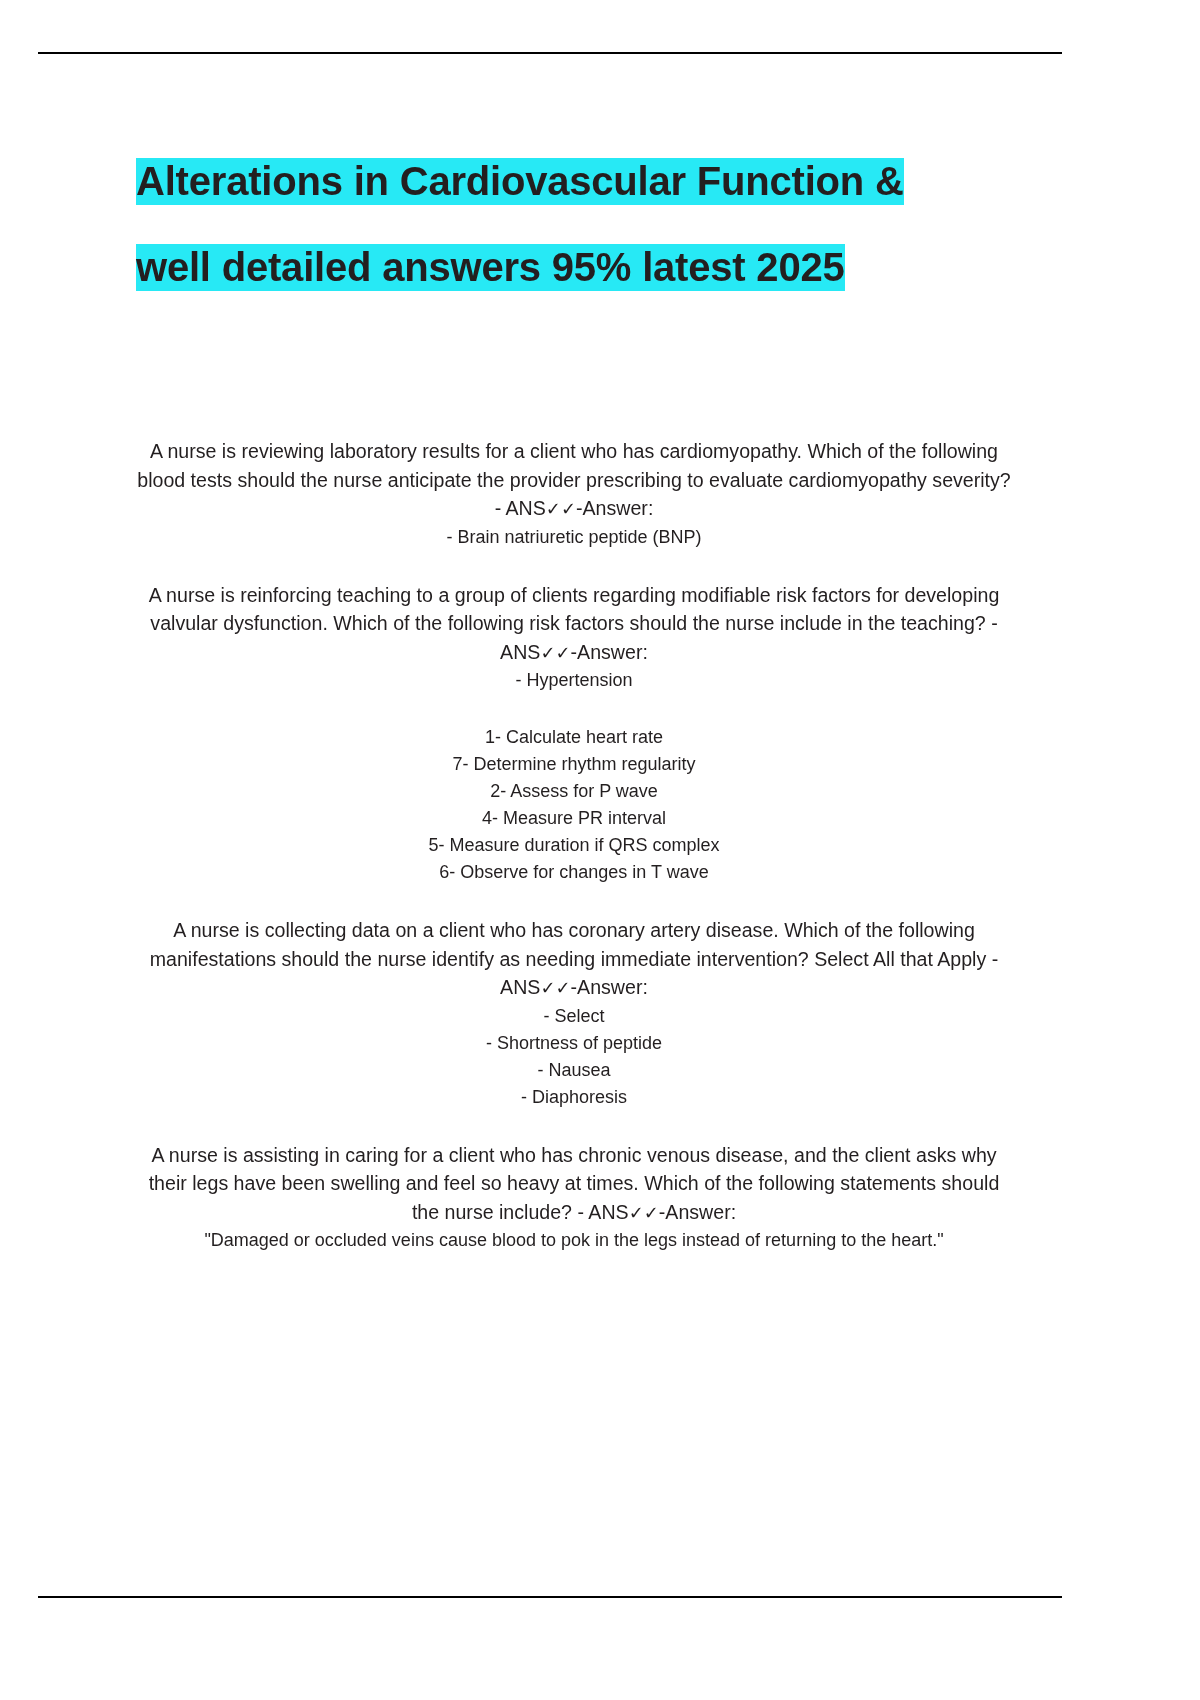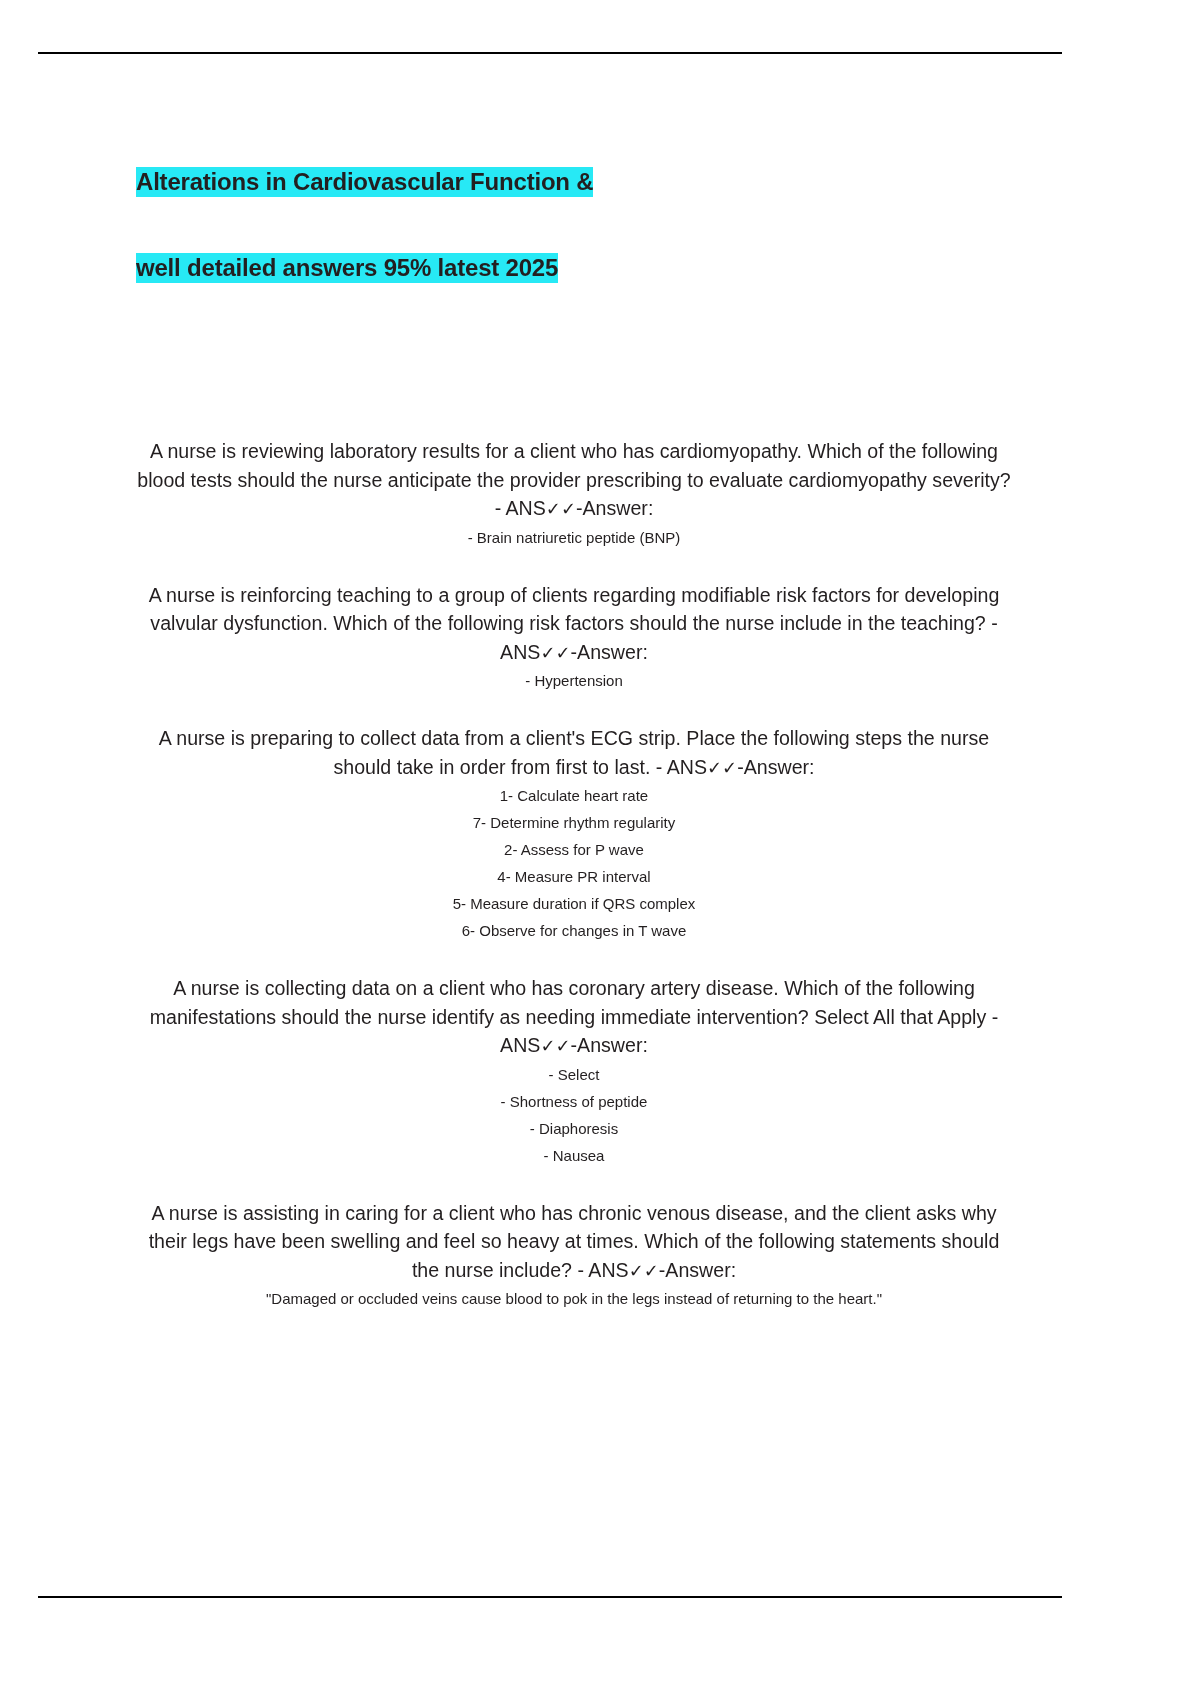--- a/index.html
+++ b/index.html
@@ -34,21 +34,21 @@
   .rule-bottom { top: 1596px; }
 
   .content {
     position: absolute;
     left: 136px;
     top: 160px;
     width: 876px;
   }
 
   .doc-title {
-    font-size: 24px;
+    font-size: 40px;
     font-weight: bold;
     line-height: 43px;
     letter-spacing: -0.2px;
     margin: 0;
     color: #231f20;
   }
   .doc-title .hl {
     background: #27e9f5;
     box-decoration-break: clone;
     -webkit-box-decoration-break: clone;
@@ -65,21 +65,21 @@
   }
   .qa:last-child { margin-bottom: 0; }
 
   .q {
     font-size: 19.6px;
     line-height: 28.5px;
     margin: 0;
     color: #231f20;
   }
   .a {
-    font-size: 15px;
+    font-size: 18px;
     line-height: 27px;
     margin: 0;
     color: #231f20;
   }
   .ans {
     white-space: nowrap;
   }
   .check {
     font-family: "DejaVu Sans", sans-serif;
     font-size: 18px;
@@ -103,35 +103,34 @@
         <p class="q"><span>A nurse is reviewing laboratory results for a client who has cardiomyopathy. Which of the following blood tests should the nurse anticipate the provider prescribing to evaluate cardiomyopathy severity? - ANS</span><span class="ans"><span class="check">✓✓</span><span>-Answer:</span></span></p>
         <p class="a">- Brain natriuretic peptide (BNP)</p>
       </div>
 
       <div class="qa">
         <p class="q"><span>A nurse is reinforcing teaching to a group of clients regarding modifiable risk factors for developing valvular dysfunction. Which of the following risk factors should the nurse include in the teaching? - ANS</span><span class="ans"><span class="check">✓✓</span><span>-Answer:</span></span></p>
         <p class="a">- Hypertension</p>
       </div>
 
       <div class="qa">
-        <p class="q"><span>A nurse is preparing to collect data from a client's ECG strip. Place the following steps the nurse should take in order from first to last. - ANS</span><span class="ans"><span class="check">✓✓</span><span>-Answer:</span></span></p>
         <p class="a">1- Calculate heart rate</p>
         <p class="a">7- Determine rhythm regularity</p>
         <p class="a">2- Assess for P wave</p>
         <p class="a">4- Measure PR interval</p>
         <p class="a">5- Measure duration if QRS complex</p>
         <p class="a">6- Observe for changes in T wave</p>
       </div>
 
       <div class="qa">
         <p class="q"><span>A nurse is collecting data on a client who has coronary artery disease. Which of the following manifestations should the nurse identify as needing immediate intervention? Select All that Apply - ANS</span><span class="ans"><span class="check">✓✓</span><span>-Answer:</span></span></p>
         <p class="a">- Select</p>
         <p class="a">- Shortness of peptide</p>
+        <p class="a">- Nausea</p>
         <p class="a">- Diaphoresis</p>
-        <p class="a">- Nausea</p>
       </div>
 
       <div class="qa">
         <p class="q"><span>A nurse is assisting in caring for a client who has chronic venous disease, and the client asks why their legs have been swelling and feel so heavy at times. Which of the following statements should the nurse include? - ANS</span><span class="ans"><span class="check">✓✓</span><span>-Answer:</span></span></p>
         <p class="a">"Damaged or occluded veins cause blood to pok in the legs instead of returning to the heart."</p>
       </div>
 
     </div>
   </div>
 </div>

